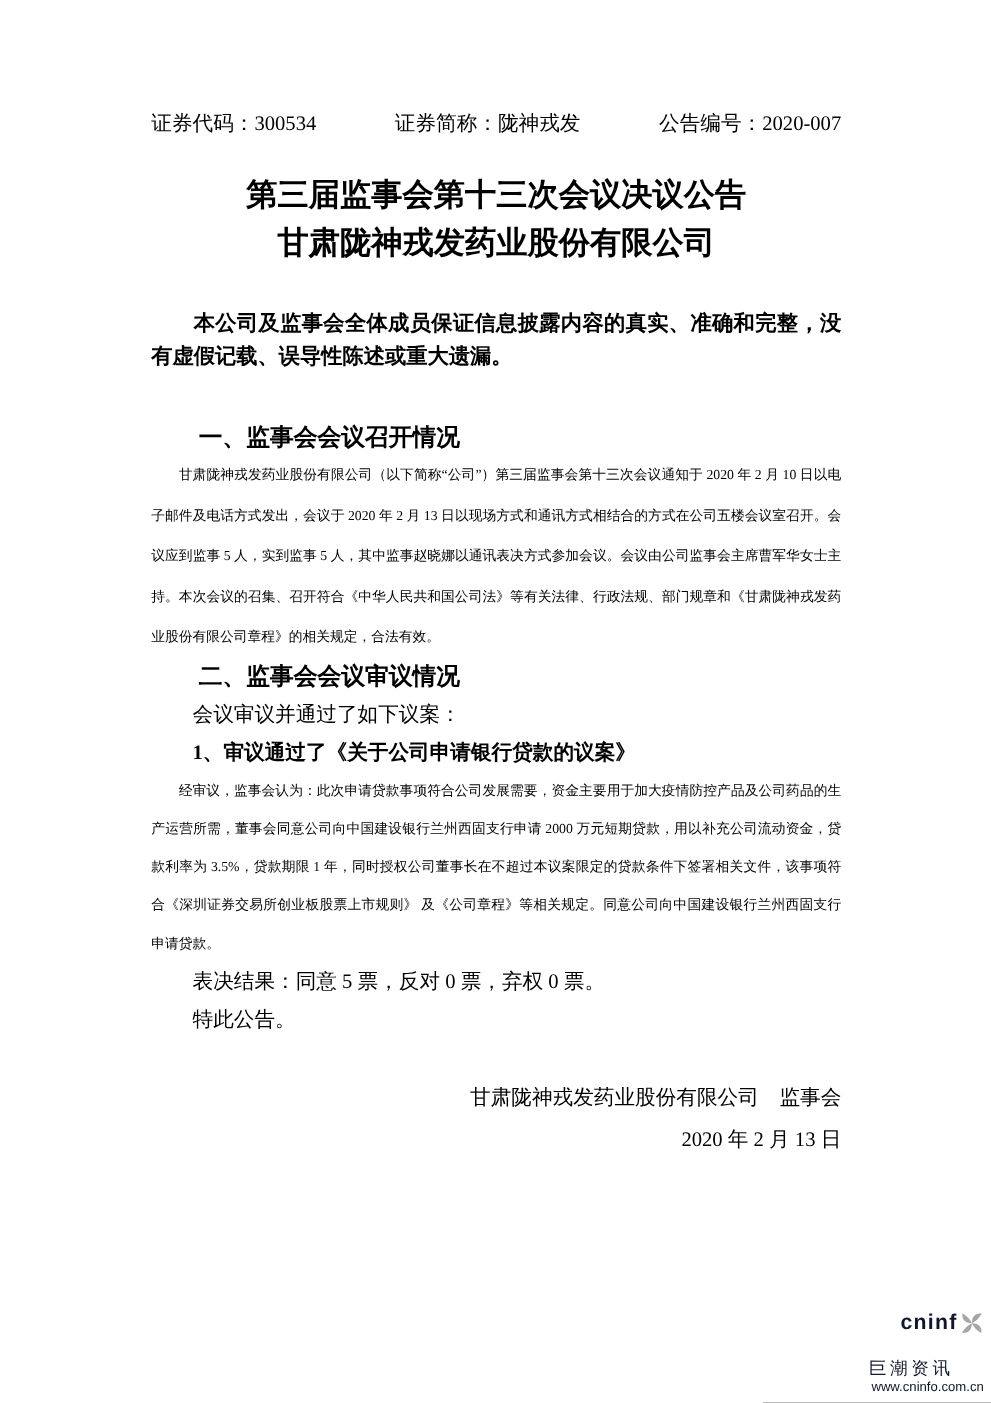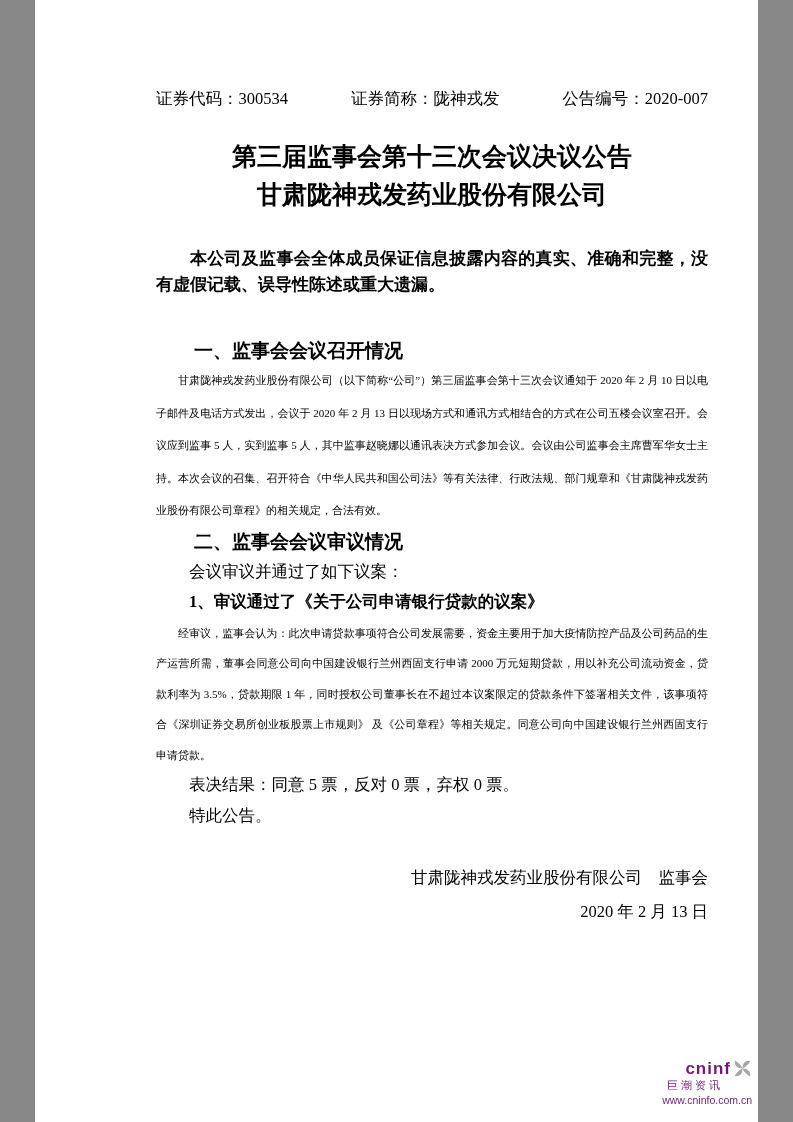--- a/index.html
+++ b/index.html
@@ -1,19 +1,19 @@
 <!DOCTYPE html>
 <html><head>
 <meta charset="utf-8">
 <style>
   * { margin: 0; padding: 0; box-sizing: border-box; }
   html, body { background: #888; }
   .page {
     position: relative;
-    width: 723px;
+    width: 793px;
     height: 1122px;
     margin: 0 auto;
     background: #ffffff;
     color: #000000;
     font-family: "Liberation Serif", "DejaVu Serif", serif;
     overflow: hidden;
   }
   .content {
     position: absolute;
     left: 121px;
@@ -80,43 +80,43 @@
   .signature {
     margin-top: 30px;
     text-align: right;
     font-size: 16.5px;
     line-height: 34px;
   }
 
   .watermark {
     position: absolute;
     right: 6px;
-    bottom: 16px;
-    color: #701a75;
+    bottom: 6px;
+    color: #0f172a;
     font-family: "Liberation Sans", "DejaVu Sans", sans-serif;
-    text-align: center;
+    text-align: right;
     line-height: 1.15;
   }
   .wm-row {
     display: flex;
     align-items: center;
     justify-content: flex-end;
     gap: 2px;
   }
   .wm-brand {
     font-weight: bold;
     font-size: 17px;
     letter-spacing: 1px;
   }
   .wm-icon svg { width: 19px; height: 19px; display: block; }
   .wm-name {
-    font-size: 11px;
+    font-size: 14px;
     letter-spacing: 3px;
     margin-right: 24px;
-    margin-top: 1px;
+    margin-top: 18px;
   }
   .wm-url {
     font-size: 10.5px;
     margin-top: 2px;
   }
 </style>
 </head>
 <body>
 
 <div class="page">

